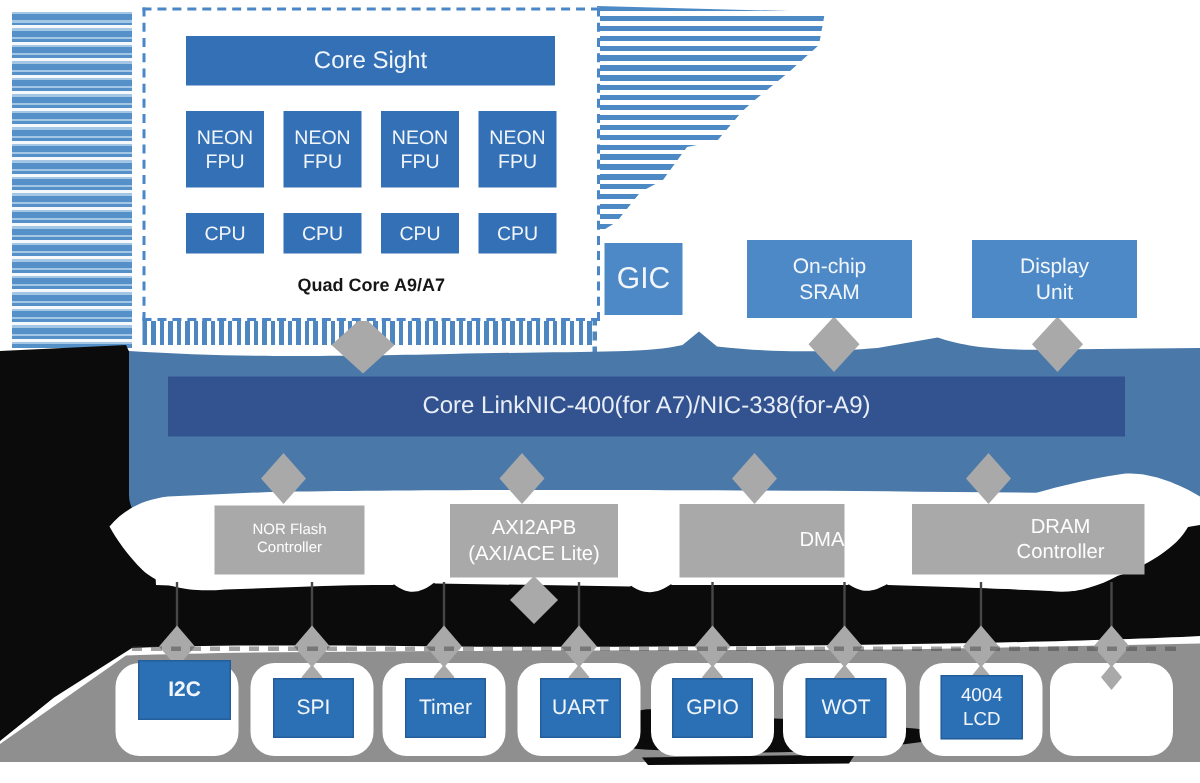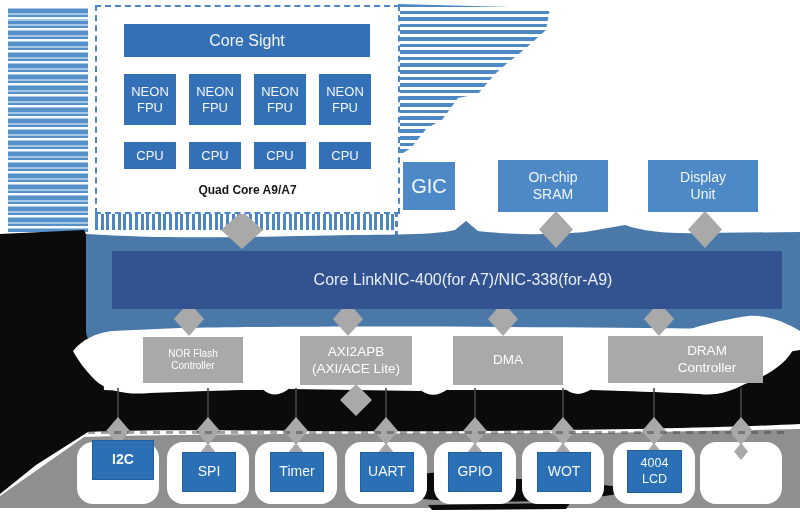--- a/index.html
+++ b/index.html
@@ -46,23 +46,23 @@
   }
   .blue{background:#3470b5;justify-content:center;}
   .light{background:#4d89c6;}
   .periph{background:#2b70b5;border:1px solid rgba(10,40,80,0.25);box-sizing:border-box;}
   .gray{background:#a9a9a9;color:#fdfdfd;}
   .z2{z-index:2;}
   .caption{
     position:absolute;left:0;right:0;text-align:center;color:#161616;font-weight:bold;font-size:12px;
   }
   .bus{
-    left:112px;top:251px;width:638px;height:58px;background:#32538f;z-index:2;
+    left:112px;top:251px;width:638px;height:40px;background:#32538f;z-index:2;
     display:flex;align-items:center;justify-content:center;
-    color:#e9eef6;font-size:16px;padding-left:32px;
+    color:#e9eef6;font-size:16px;
   }
 </style>
 </head>
 <body>
 
 <div class="canvas">
 
   <div class="abs stripe-left"></div>
   <div class="abs stripe-wedge"></div>
   <div class="abs stripe-band"></div>
@@ -188,21 +188,21 @@
   </div>
 
   <div class="blk gray z2" style="left:143px;top:337px;width:100px;height:46px;font-size:10px;">
     <div>NOR Flash</div>
     <div>Controller</div>
   </div>
   <div class="blk gray z2" style="left:300px;top:336px;width:112px;height:49px;font-size:13.5px;">
     <div>AXI2APB</div>
     <div>(AXI/ACE Lite)</div>
   </div>
-  <div class="blk gray z2" style="left:453px;top:336px;width:110px;height:49px;font-size:13.5px;">
+  <div class="blk gray z2" style="left:453px;top:336px;width:110px;height:49px;font-size:13.5px;align-items:flex-end;">
     <div>DMA</div>
     <div></div>
   </div>
   <div class="blk gray z2" style="left:608px;top:336px;width:112px;height:47px;font-size:13.5px;padding-left:43px;">
     <div>DRAM</div>
     <div>Controller</div>
   </div>
 
   <div class="blk periph z2" style="left:92px;top:440px;width:62px;height:40px;font-size:14px;font-weight:bold;">
     <div>I2C</div>

